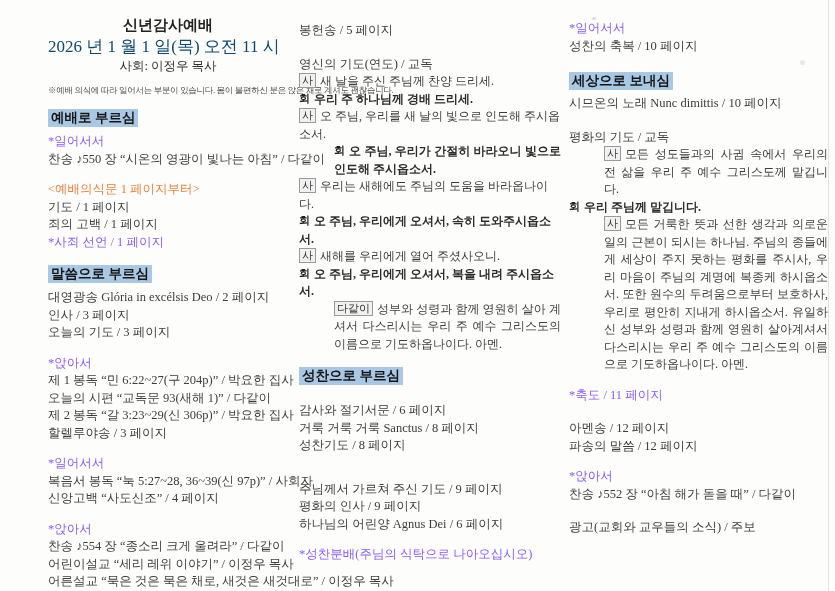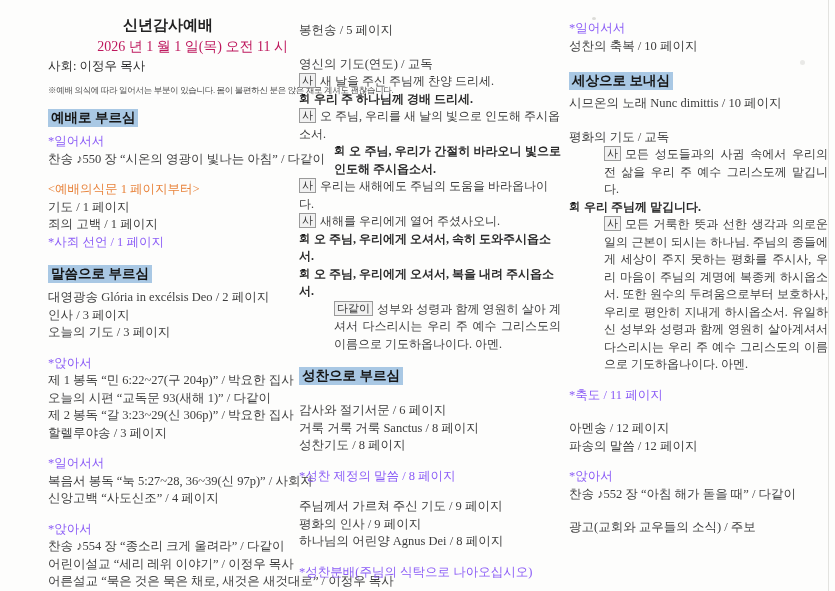--- a/index.html
+++ b/index.html
@@ -20,22 +20,22 @@
   .speck.s1 { width:4px; height:3px; left:592px; top:17px; }
   .speck.s2 { width:5px; height:5px; left:800px; top:60px; opacity:.6; }
 
   .col { position:absolute;font-family:Liberation Serif, serif; }
   .col1 { left:48px;  top:14px; width:240px; }
   .col2 { left:299px; top:22px; width:262px; }
   .col3 { left:569px; top:20px; width:259px; }
 
   .masthead { width:100%; }
   .title    { font-size:15px; font-weight:bold; color:#222; text-align:center; line-height:22px; }
-  .date     { font-size:14px; color:#be185d; text-align:right; line-height:21px; }
-  .presider { font-size:12.5px; color:#2e2e2e; text-align:left; line-height:19px; }
+  .date     { font-size:17px; color:#0c4a6e; text-align:left; line-height:21px; }
+  .presider { font-size:12.5px; color:#2e2e2e; text-align:center; line-height:19px; }
   .note     { font-size:8.5px; color:#4a4a4a; white-space:nowrap; letter-spacing:-0.3px;
               margin:9px 0 11px 0; }
 
   .line { font-size:12.5px; line-height:17.5px; color:#3d3d3d; white-space:nowrap; }
   .heading-line { line-height:21px; margin-bottom:1px; }
   .heading {
     display:inline-block; background:#a9c8e4; color:#161616;
     font-weight:bold; font-size:13.5px; padding:1px 3px; line-height:16px;
   }
   .red    { color:#8b5cf6; }
@@ -102,36 +102,35 @@
   <div class="col col2">
     <div class="lines">
         <div class="line">봉헌송 / 5 페이지</div>
         <div class="gap" style="height: 16px;"></div>
         <div class="line">영신의 기도(연도) / 교독</div>
         <div class="line dialog"><span class="marker boxed">사</span>새 날을 주신 주님께 찬양 드리세.</div>
         <div class="line dialog bold"><span class="marker boldm">회</span>우리 주 하나님께 경배 드리세.</div>
         <div class="line dialog"><span class="marker boxed">사</span>오 주님, 우리를 새 날의 빛으로 인도해 주시옵소서.</div>
         <div class="line dialog justify bold"><span class="marker boldm">회</span>오 주님, 우리가 간절히 바라오니 빛으로 인도해 주시옵소서.</div>
         <div class="line dialog"><span class="marker boxed">사</span>우리는 새해에도 주님의 도움을 바라옵나이다.</div>
+        <div class="line dialog bold"><span class="marker boldm">회</span>오 주님, 우리에게 오셔서, 속히 도와주시옵소서.</div>
         <div class="line dialog"><span class="marker boxed">사</span>새해를 우리에게 열어 주셨사오니.</div>
-        <div class="line dialog bold"><span class="marker boldm">회</span>오 주님, 우리에게 오셔서, 속히 도와주시옵소서.</div>
         <div class="line dialog bold"><span class="marker boldm">회</span>오 주님, 우리에게 오셔서, 복을 내려 주시옵소서.</div>
         <div class="line dialog justify"><span class="marker boxed">다같이</span>성부와 성령과 함께 영원히 살아 계셔서 다스리시는 우리 주 예수 그리스도의 이름으로 기도하옵나이다. 아멘.</div>
         <div class="gap" style="height: 13px;"></div>
         <div class="line heading-line"><span class="heading">성찬으로 부르심</span></div>
         <div class="gap" style="height: 14px;"></div>
         <div class="line">감사와 절기서문 / 6 페이지</div>
         <div class="line">거룩 거룩 거룩 Sanctus / 8 페이지</div>
         <div class="line">성찬기도 / 8 페이지</div>
         <div class="gap" style="height: 13px;"></div>
-        <div class="line red">*성찬 제정의 말씀 / 8 페이지</div>
         <div class="gap" style="height: 13px;"></div>
         <div class="line">주님께서 가르쳐 주신 기도 / 9 페이지</div>
         <div class="line">평화의 인사 / 9 페이지</div>
-        <div class="line">하나님의 어린양 Agnus Dei / 8 페이지</div>
+        <div class="line">하나님의 어린양 Agnus Dei / 6 페이지</div>
         <div class="gap" style="height: 13px;"></div>
         <div class="line red">*성찬분배(주님의 식탁으로 나아오십시오)</div>
       </div>
   </div>
 
   <div class="col col3">
     <div class="lines">
         <div class="line red">*일어서서</div>
         <div class="line">성찬의 축복 / 10 페이지</div>
         <div class="gap" style="height: 16px;"></div>

